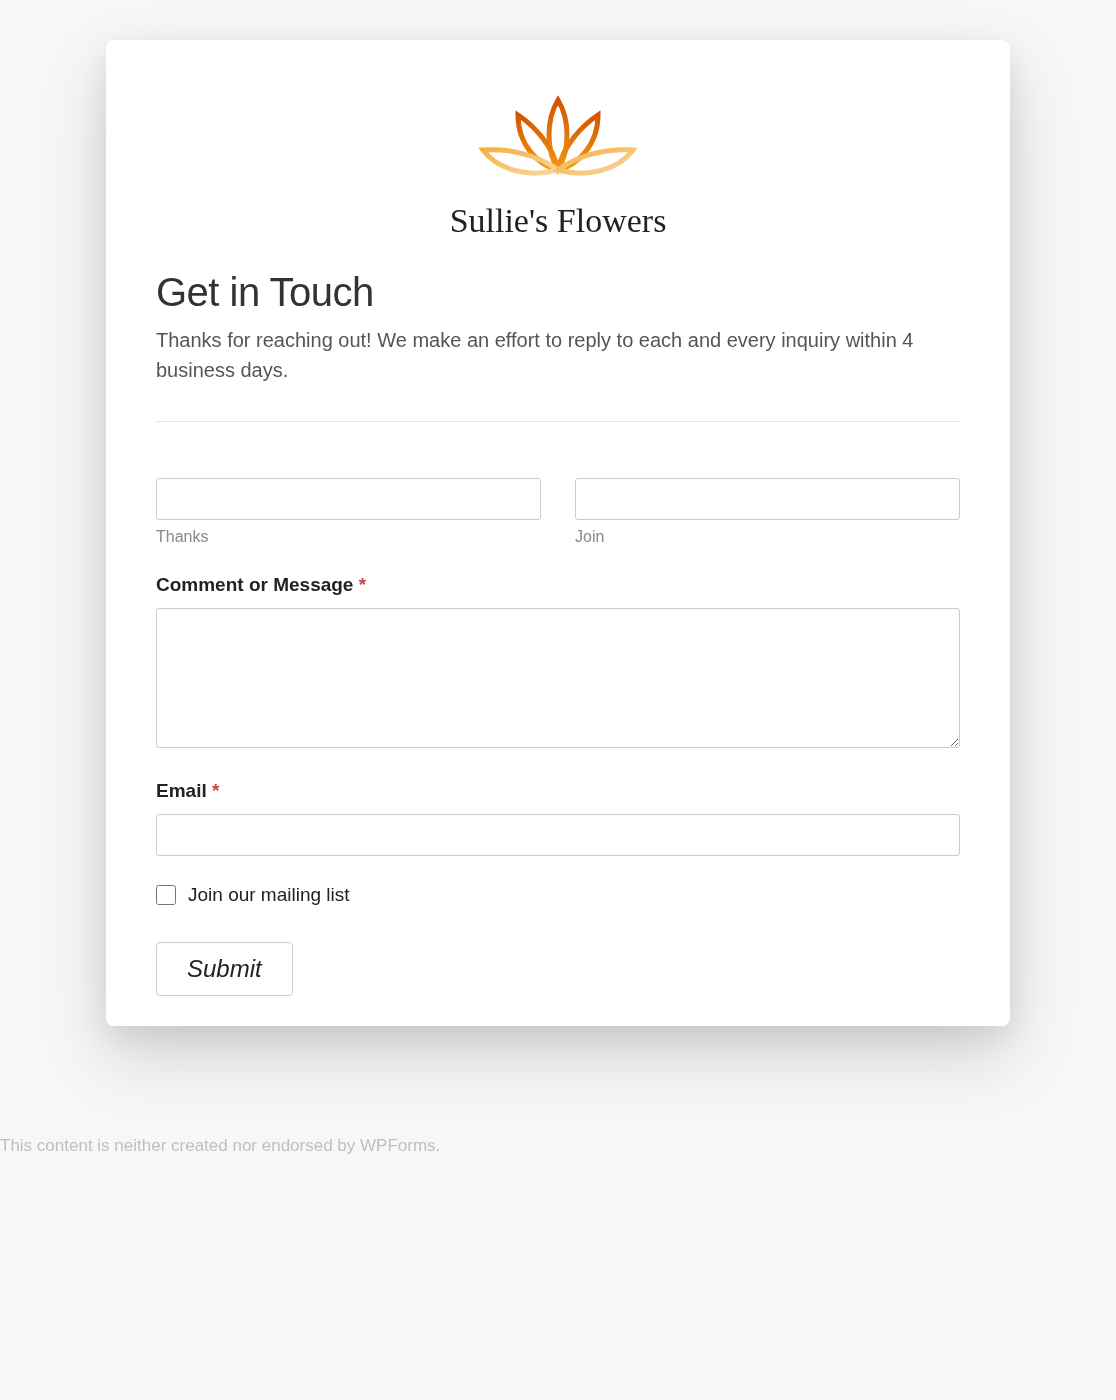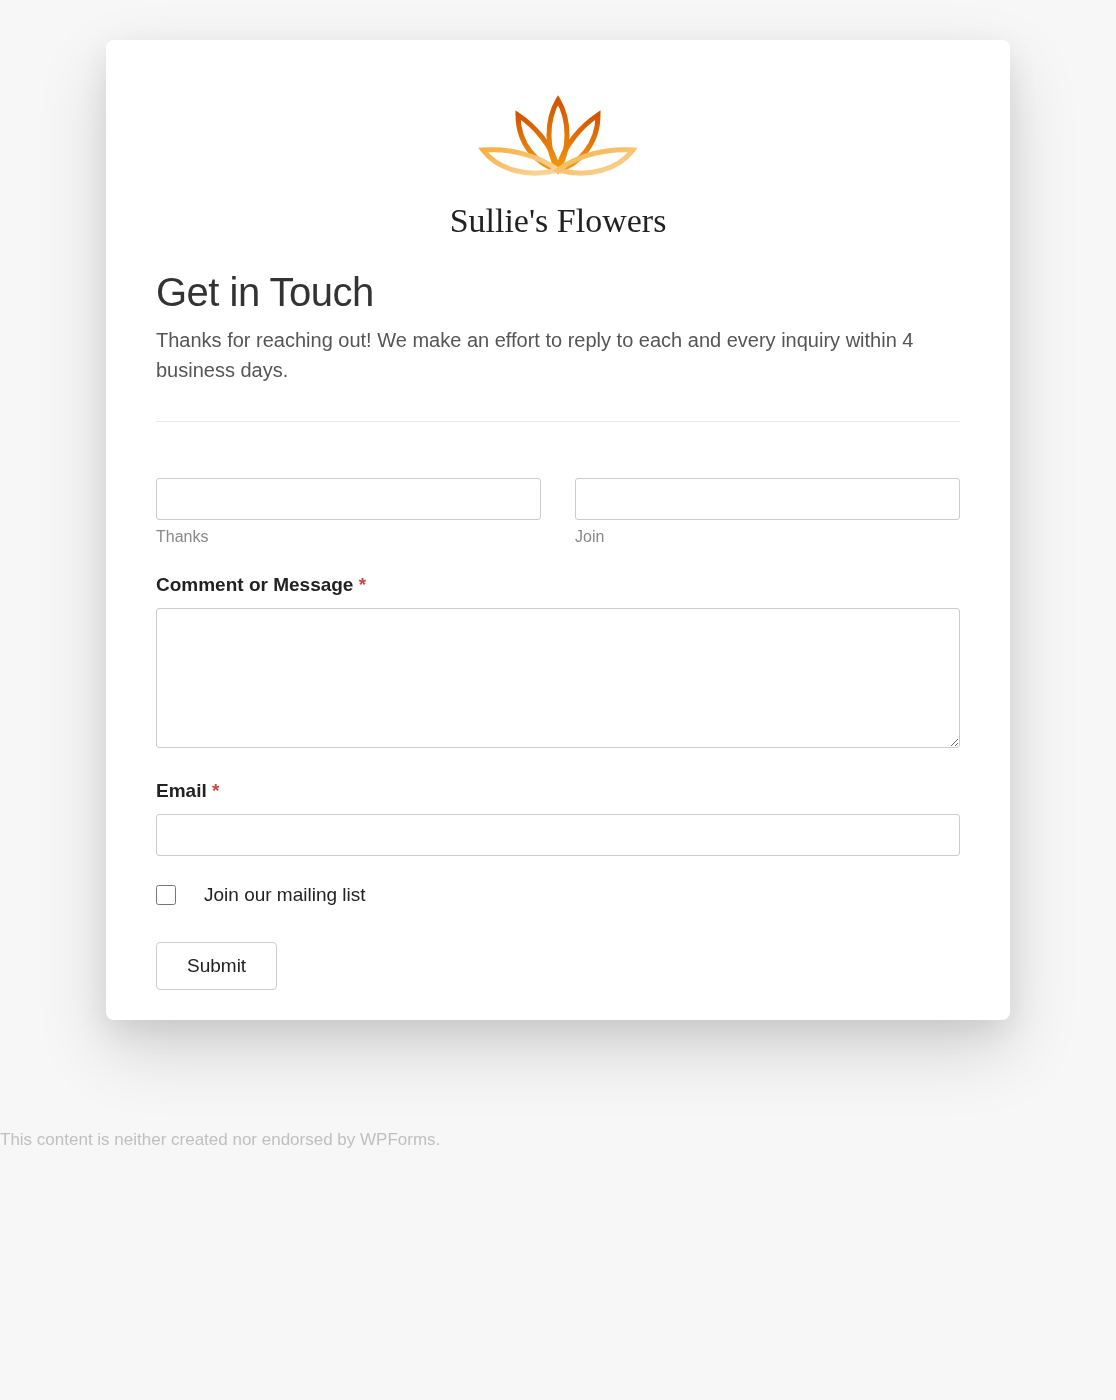--- a/index.html
+++ b/index.html
@@ -68,37 +68,38 @@
     .sublabel {
       font-size: 16px;
       color: #888;
       margin-top: 8px;
       display: block;
     }
     .field-group { margin-bottom: 28px; }
     .checkbox-row {
       display: flex;
       align-items: center;
-      gap: 28px;
+      gap: 12px;
       margin-bottom: 36px;
     }
     .checkbox-row input[type="checkbox"] {
       width: 20px; height: 20px;
       border: 1px solid #bbb;
       border-radius: 3px;
     }
     .checkbox-row label { font-size: 19px; color: #222; }
     button.submit {
-      font-size: 19px;
+      font-size: 24px;
       padding: 12px 30px;
       background: #fff;
       border: 1px solid #ccc;
       border-radius: 4px;
       cursor: pointer;
       color: #222;
+      font-style: italic;
     }
     .footer {
       text-align: left;
       margin-top: 110px;
       color: #bfbfbf;
       font-size: 17px;
     }
     .footer .created {
       margin-top: 18px;
       font-size: 15px;

